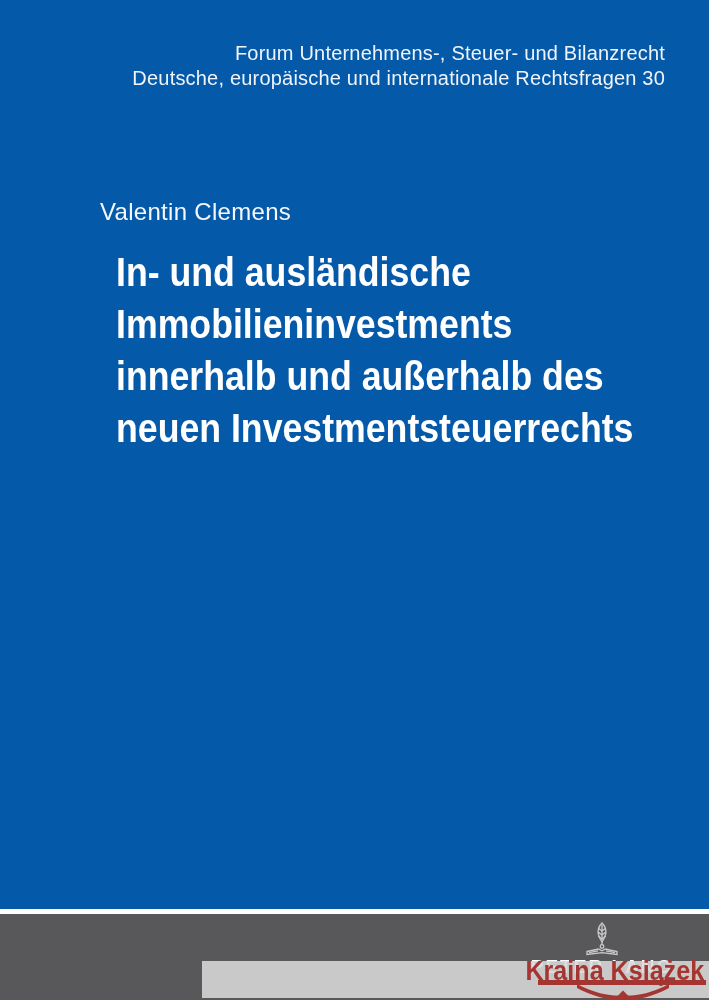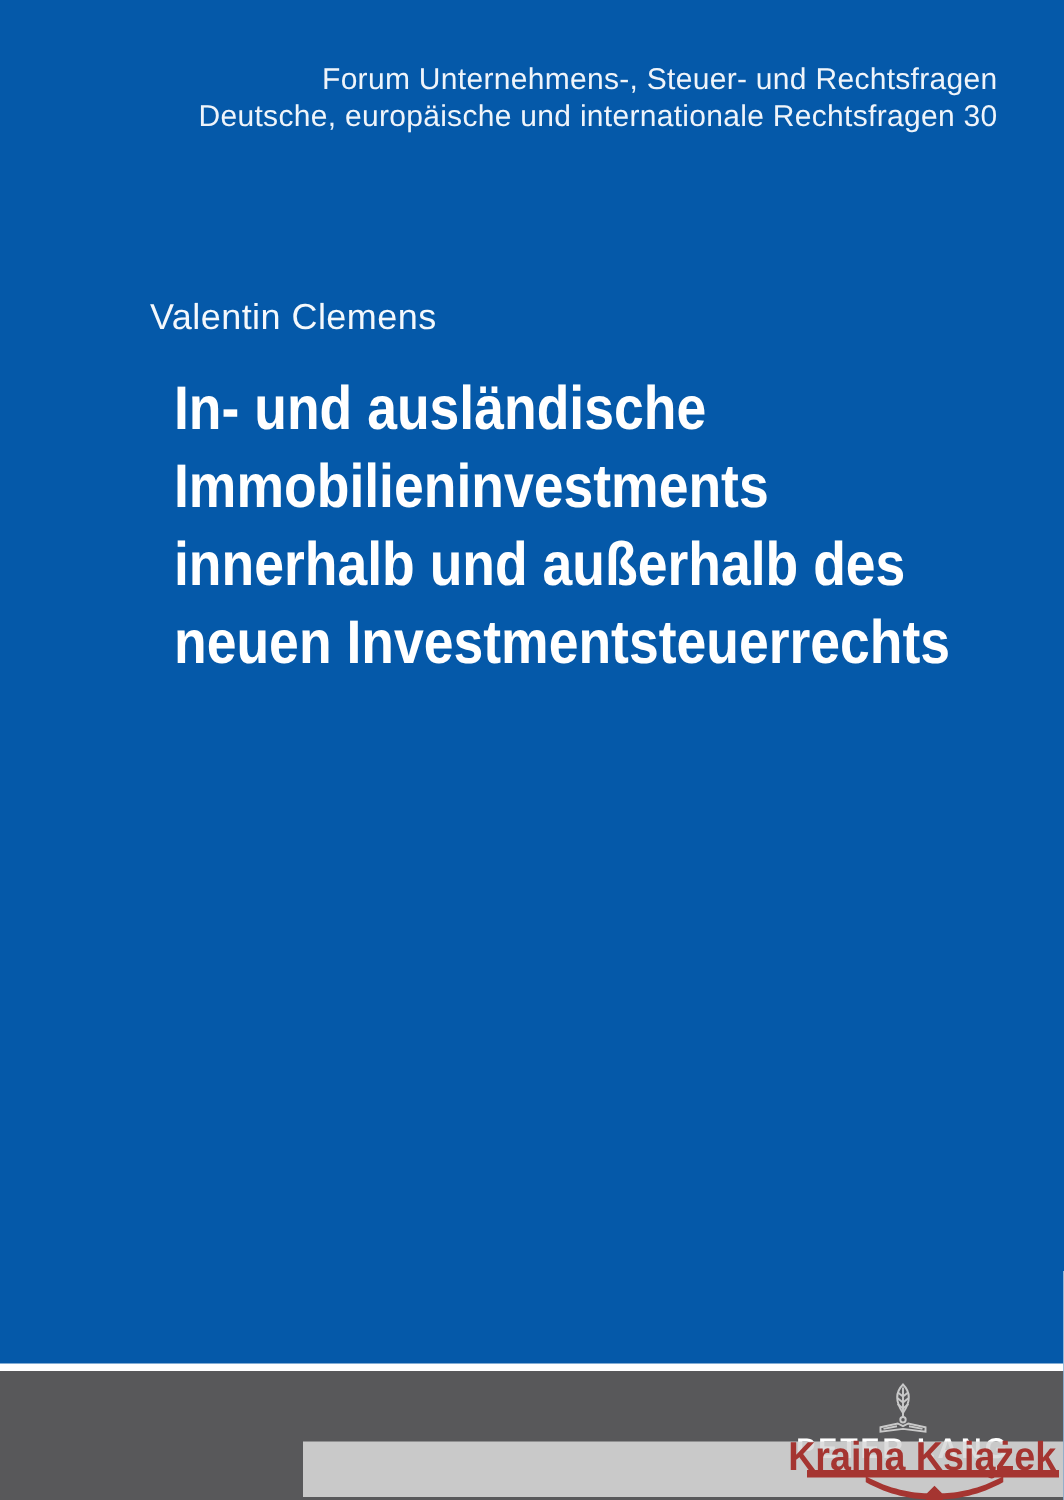--- a/index.html
+++ b/index.html
@@ -133,21 +133,21 @@
     height: 16px;
     z-index: 4;
   }
 </style>
 </head>
 <body>
 
 <div class="cover">
 
   <div class="series-header">
-    <div>Forum Unternehmens-, Steuer- und Rechtsfragen</div>
+    <div>Forum Unternehmens-, Steuer- und Bilanzrecht</div>
     <div>Deutsche, europäische und internationale Rechtsfragen 30</div>
   </div>
 
   <div class="author">Valentin Clemens</div>
 
   <div class="title">
     <span class="line">In- und ausländische</span>
     <span class="line">Immobilieninvestments</span>
     <span class="line">innerhalb und außerhalb des</span>
     <span class="line">neuen Investmentsteuerrechts</span>

